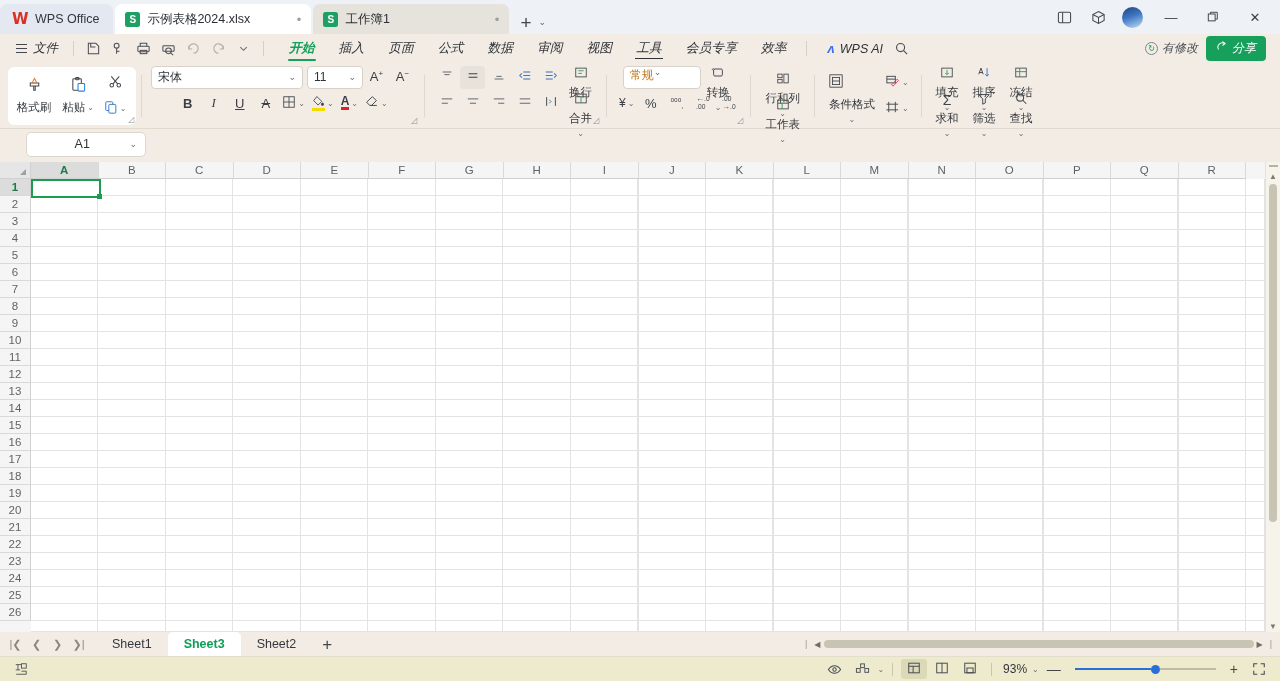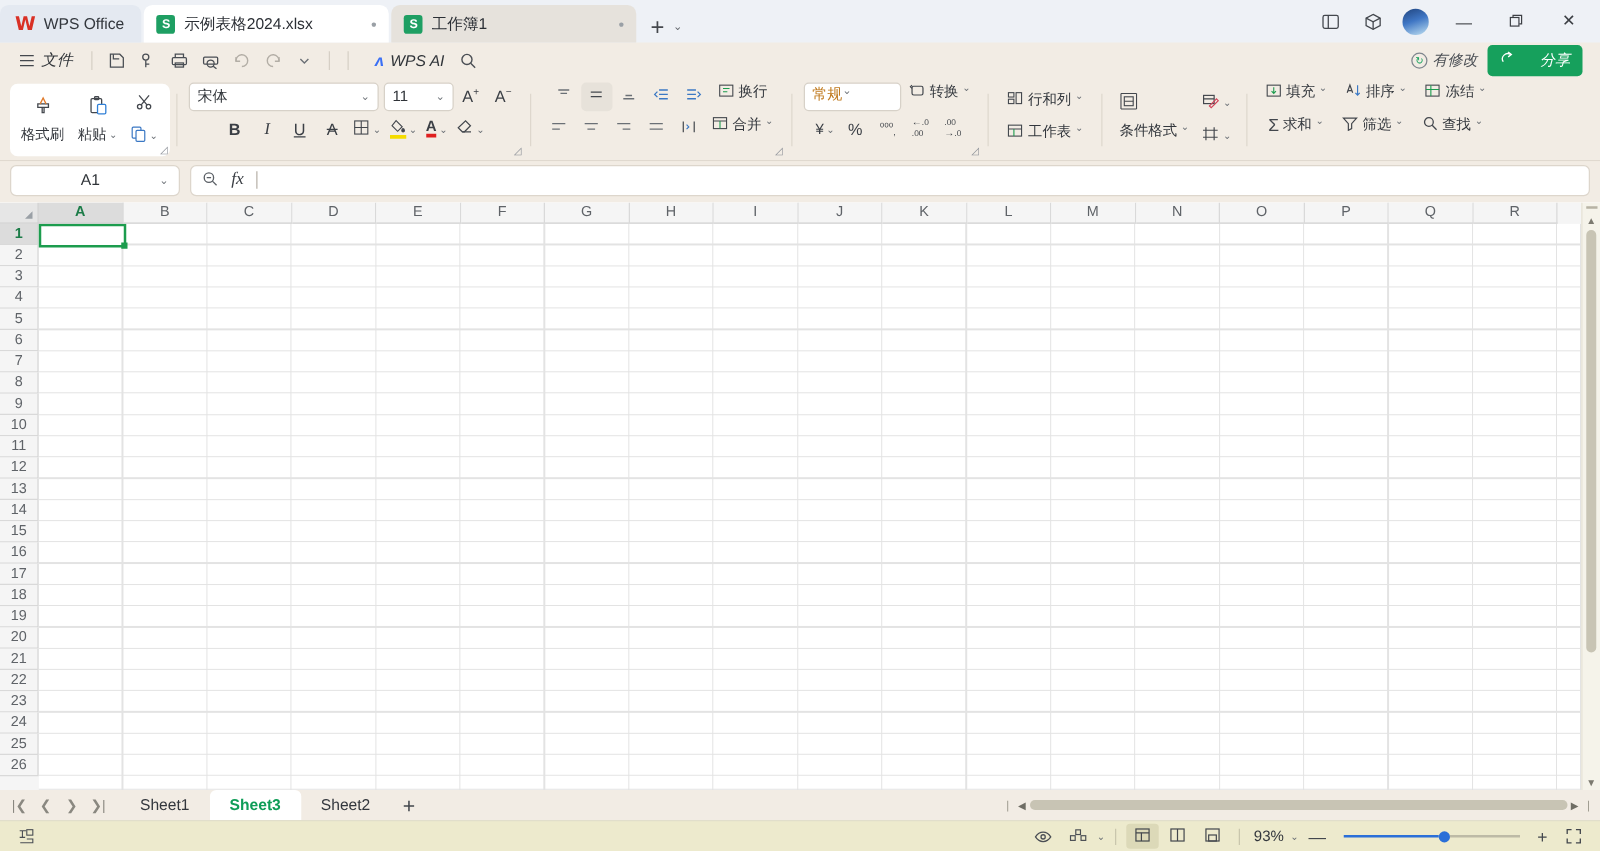--- a/index.html
+++ b/index.html
@@ -101,21 +101,21 @@
   .ai-box { display: flex; align-items: center; gap: 5px; margin-left: 8px; padding: 0 6px; }
   .ai-mark { font-size: 13px; font-weight: 700; color: #3a6ff5; }
   .mb-right { margin-left: auto; display: flex; align-items: center; gap: 8px; padding-right: 6px; }
   .saved { display: flex; align-items: center; gap: 4px; font-size: 12px; color: #4a4e54; }
   .circ {
     width: 13px; height: 13px; border-radius: 50%; border: 1.2px solid #7f868e;
     display: flex; align-items: center; justify-content: center;
     font-size: 8px; color: #14a05a;
   }
   .share-btn {
-    display: flex; align-items: flex-start; gap: 20px;
+    display: flex; align-items: flex-start; gap: 4px;
     background: #16a05c; color: #fff; font-size: 12px;
     border-radius: 4px; padding: 4px 10px;
   }
 
   
   .ribbon {
     height: 66px; min-height: 66px; background: #f2ece4;
     display: flex; align-items: center; padding: 0 4px;
     border-bottom: 1px solid #e0d9cf;
   }
@@ -169,22 +169,22 @@
   .toolw {
     height: 23px; display: flex; align-items: center; justify-content: center;
     gap: 2px; padding: 0 3px; font-size: 13px; color: #3b3f45;
   }
   .ul-yellow { border-bottom: 3px solid #f5dc00; padding-bottom: 0px; line-height: 11px; }
   .ul-red { border-bottom: 3px solid #e02020; padding-bottom: 0px; line-height: 11px; }
 
   
   .aligngrp { display: flex; flex-direction: column; gap: 3px; padding: 0 4px; position: relative; }
   .txtbtn {
-    display: flex; gap: 3px; height: 23px;
-    padding: 0 5px; font-size: 11.5px; color: #33373d; white-space: nowrap;
+    display: flex; align-items: center; gap: 3px; height: 23px;
+    padding: 0 5px; font-size: 11.5px; color: #33373d; white-space: nowrap; flex-direction: column;
   }
   .txtbtn .gl { font-size: 13px; color: #43474d; }
 
   
   .numgrp { display: flex; flex-direction: column; gap: 3px; padding: 0 4px; position: relative; }
   .nfmt {
     width: 78px; height: 23px; background: #fff; border: 1px solid #d7d1c8;
     border-radius: 4px; display: flex; align-items: flex-start;
     padding: 0 6px; font-size: 12px; color: #2f3338;
   }
@@ -195,23 +195,23 @@
   .stylecol { display: flex; flex-direction: column; gap: 3px; }
   .editgrp { display: flex; flex-direction: column; gap: 3px; padding: 0 4px; }
   .erow { display: flex; align-items: center; gap: 4px; }
 
   
   .fbar {
     height: 33px; min-height: 33px; background: #f2ece4;
     display: flex; align-items: center; padding: 0 8px 3px 8px; gap: 8px;
   }
   .namebox {
-    width: 136px; height: 25px; background: #fff; border: 1px solid #ddd6cc;
+    width: 120px; height: 25px; background: #fff; border: 1px solid #ddd6cc;
     border-radius: 5px; display: flex; align-items: center;
-    padding: 0 8px; font-size: 12.5px; color: #2f3338;
+    padding: 0 8px; font-size: 12.5px; color: #2f3338; margin-left: 18px;
   }
   .namebox .nv { flex: 1; text-align: center; }
   .fxwrap {
     flex: 1; height: 25px; background: #fff; border: 1px solid #ddd6cc;
     border-radius: 5px; display: flex; align-items: center; padding: 0 8px; gap: 10px;
   }
   .fx-i { font-size: 13px; color: #5b6066; }
   .fx-it { font-style: italic; font-family: "Liberation Serif", serif; font-size: 14px; color: #3b3f45; }
   .fx-bar { width: 1px; height: 14px; background: #b9b3aa; }
 
@@ -412,20 +412,32 @@
       <path d="M13 8.5 A5 5 0 1 0 8 13"></path>
         <path d="M13 5v3.5H9.5"></path>
     </svg>
   </div>
   <div class="qa-ico">
     <svg width="11" height="11" viewBox="0 0 12 12" fill="none" stroke="#6b7076" stroke-width="1.2">
         <path d="M2.5 4.5 L6 8 L9.5 4.5"></path>
       </svg>
   </div>
   <span class="mb-sep"></span>
+  <div class="tabs">
+    <div class="rtab sel">开始</div>
+    <div class="rtab">插入</div>
+    <div class="rtab">页面</div>
+    <div class="rtab">公式</div>
+    <div class="rtab">数据</div>
+    <div class="rtab">审阅</div>
+    <div class="rtab">视图</div>
+    <div class="rtab ul">工具</div>
+    <div class="rtab">会员专享</div>
+    <div class="rtab">效率</div>
+  </div>
   <span class="mb-sep"></span>
   <div class="ai-box">
     <span class="ai-mark">ʌ</span>
     <span>WPS AI</span>
   </div>
   <div class="qa-ico">
     <svg width="15" height="15" viewBox="0 0 16 16" fill="none" stroke="#4a4e54" stroke-width="1.2">
       <circle cx="7" cy="7" r="4.3"></circle>
         <path d="M10.2 10.2 L14 14"></path>
     </svg>
@@ -803,32 +815,20 @@
         <span class="caret">⌄</span>
       </div>
     </div>
   </div>
 </div>
 
 <div class="fbar">
   <div class="namebox">
     <span class="nv">A1</span>
     <span class="sel-cv">⌄</span>
-  </div>
-  <div class="fxwrap">
-    <span class="fx-i">
-      <svg width="14" height="14" viewBox="0 0 16 16" fill="none" stroke="#5b6066" stroke-width="1.2">
-          <circle cx="7" cy="7" r="4.3"></circle>
-          <line x1="5" y1="7" x2="9" y2="7"></line>
-          <path d="M10.2 10.2 L14 14"></path>
-        </svg>
-    </span>
-    <span class="fx-it">fx</span>
-    <span class="fx-bar"></span>
-    <span></span>
   </div>
 </div>
 
 <div class="gridwrap">
   <div style="display:flex;flex:1;overflow:hidden">
     <div style="flex:1;display:flex;flex-direction:column;overflow:hidden">
       <div class="colhdr">
         <div class="corner"></div>
         <div id="colhdr-cells" style="display:flex">
             <div class="ch sel">A</div>

